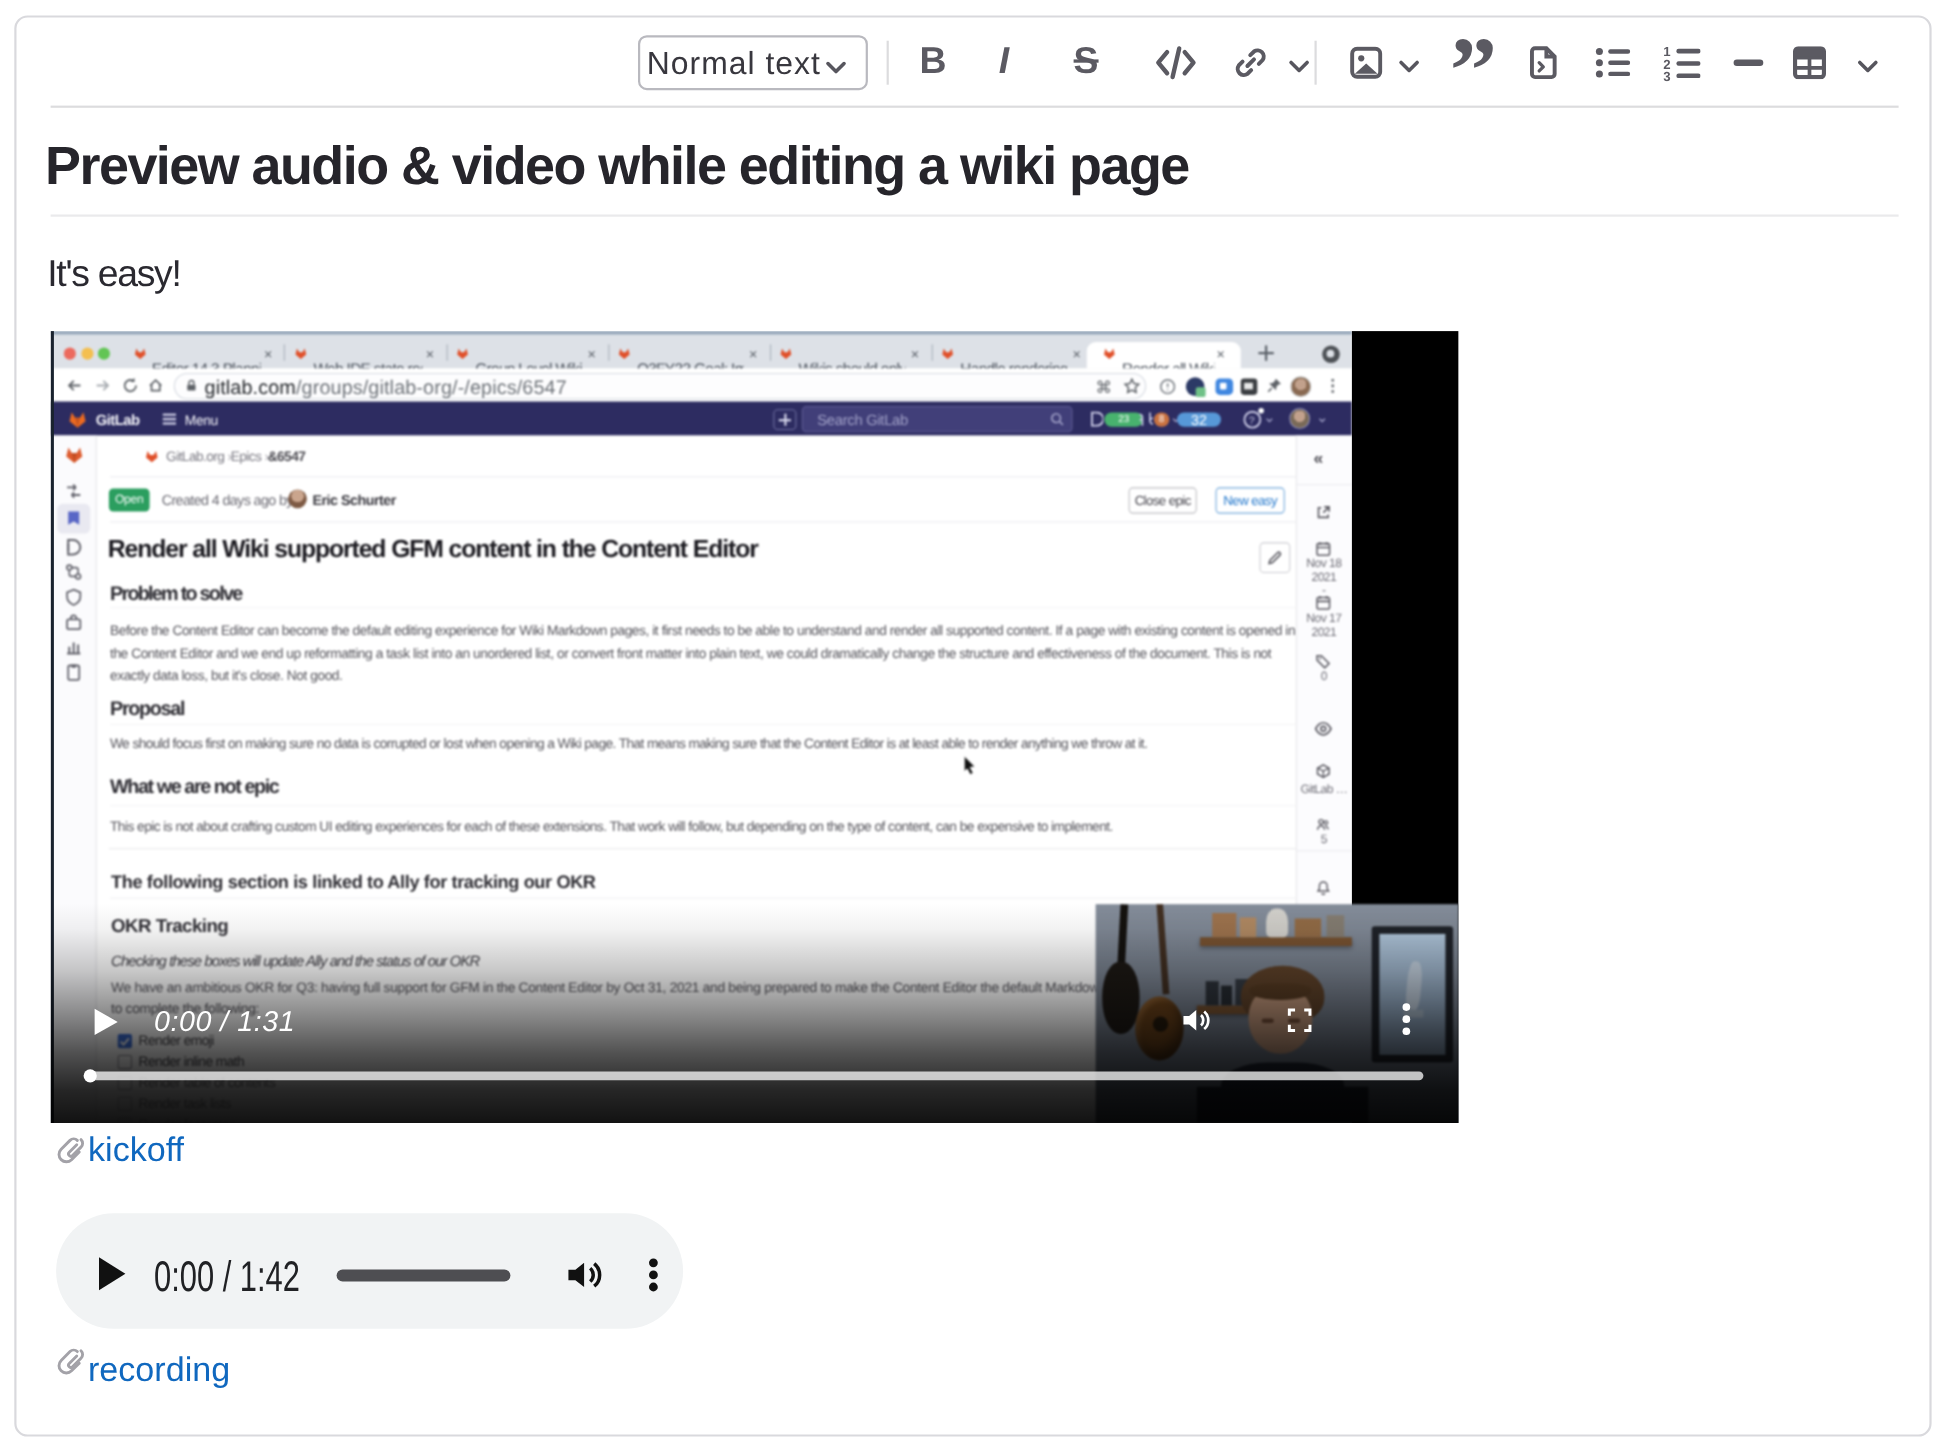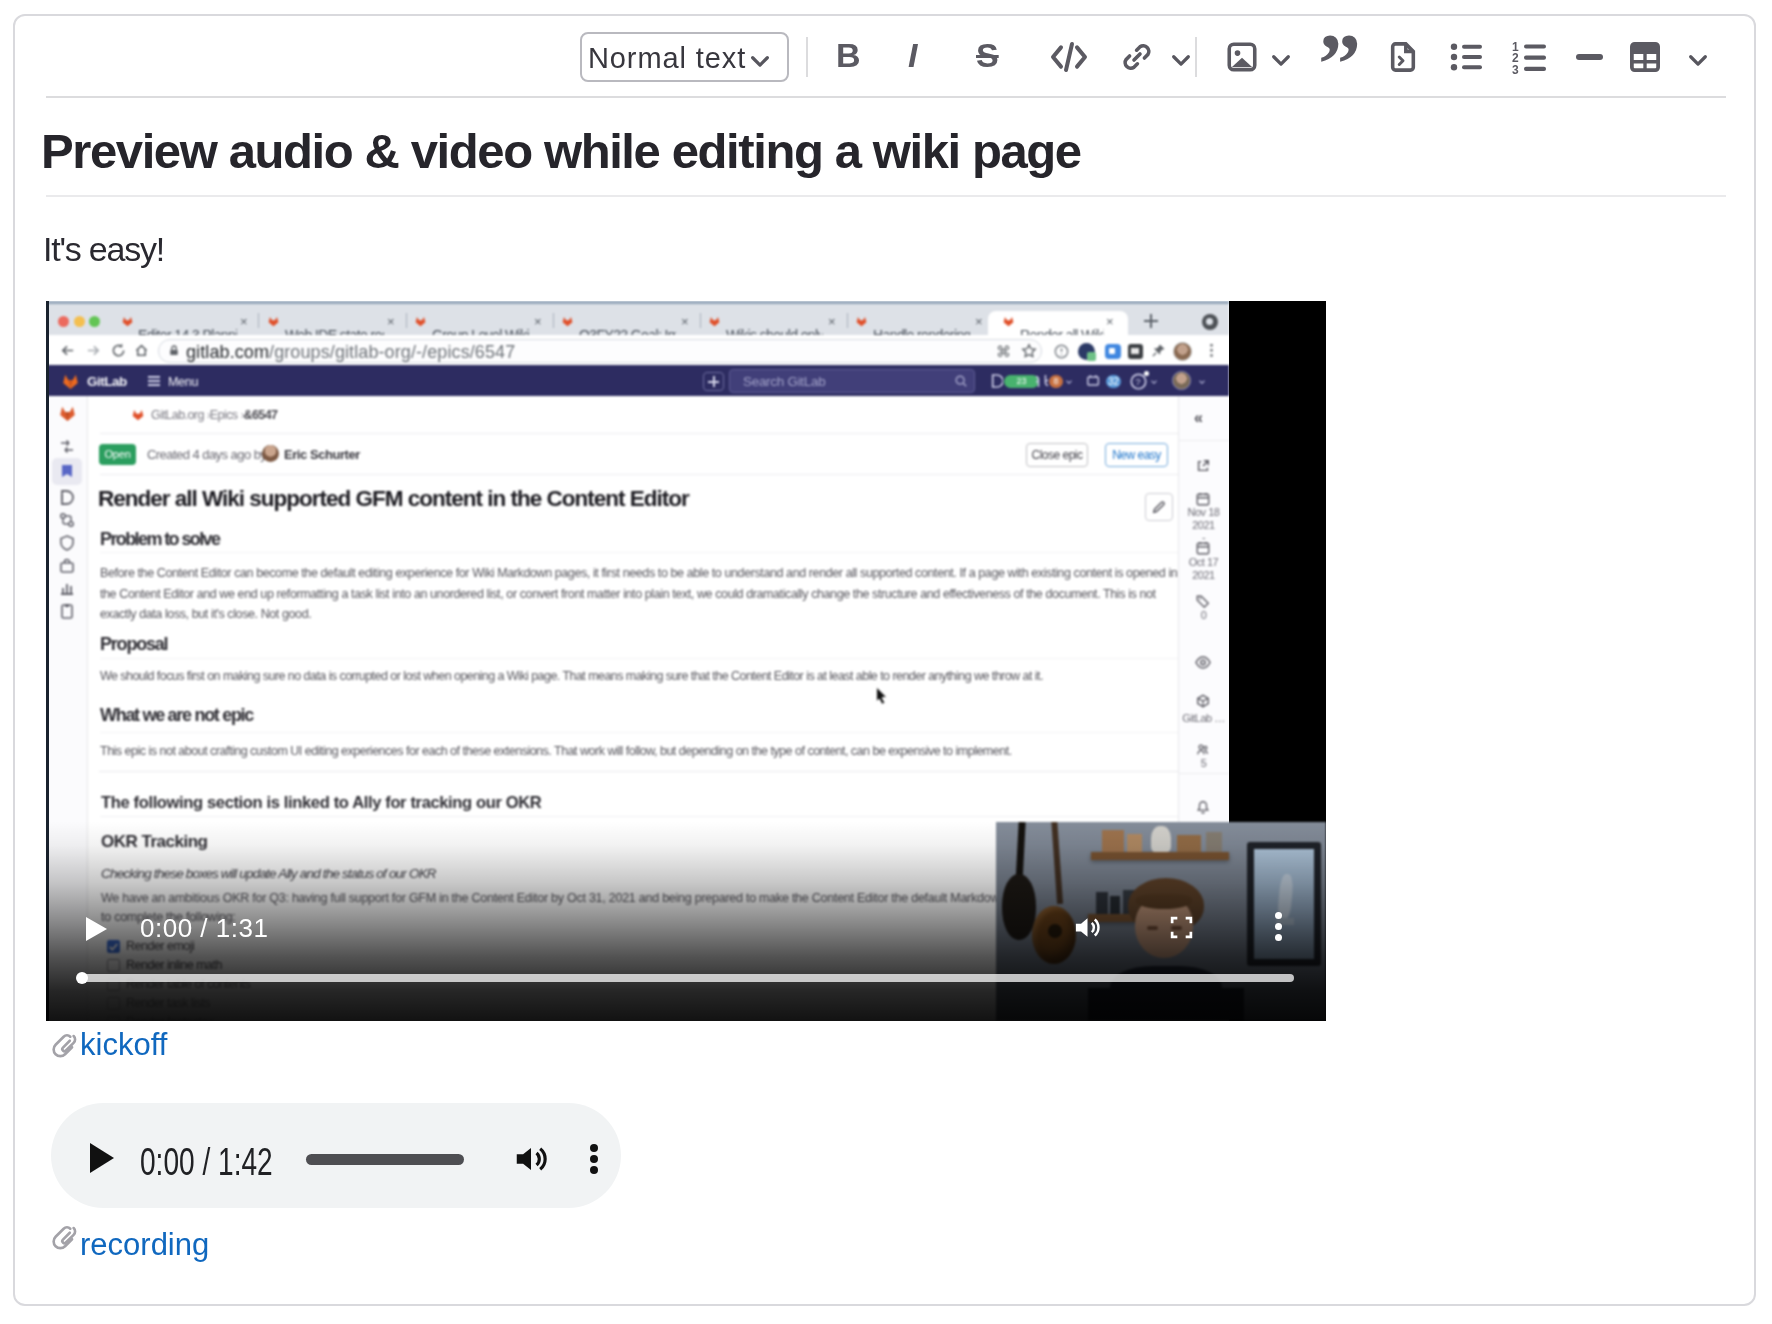--- a/index.html
+++ b/index.html
@@ -242,21 +242,21 @@
         <path d="M3 15V6M3 6a3 3 0 110-0.1M11 1v9M11 10a3 3 0 110 0.1" fill="none" stroke="#c9c9e4" stroke-width="1.8"></path>
       </svg>
   <div style="left:1003px;top:74px;width:14px;height:13px;border-radius:7px;background:#c97241;color:#fff;font-size:9px;text-align:center;line-height:13px;">8</div>
   <svg style="left:1018px;top:77px" width="10" height="8" viewBox="0 0 16 16">
         <path d="M3 5.5l5 5 5-5" fill="none" stroke="#9f9fc6" stroke-width="2.6"></path>
       </svg>
   <svg style="left:1041px;top:73px" width="13" height="14" viewBox="0 0 16 16">
         <rect x="1" y="3" width="13" height="10" rx="1.5" fill="none" stroke="#c9c9e4" stroke-width="1.8"></rect>
         <path d="M4 1v3M11 1v3" stroke="#c9c9e4" stroke-width="1.8"></path>
       </svg>
-  <div style="left:1060px;top:74px;width:15px;height:13px;border-radius:7px;background:#5798d8;color:#fff;font-size:10px;text-align:center;line-height:13px;">32</div>
+  <div style="left:1024px;top:74px;width:40px;height:13px;border-radius:7px;background:#5798d8;color:#fff;font-size:13px;text-align:center;line-height:13px;">32</div>
   <svg style="left:1084px;top:72px" width="17" height="17" viewBox="0 0 16 16">
         <circle cx="8" cy="8" r="6.8" fill="none" stroke="#c9c9e4" stroke-width="1.6"></circle>
         <text x="5" y="11.4" font-size="9" fill="#c9c9e4" font-family="Liberation Sans">?</text>
       </svg>
   <div style="left:1098px;top:70px;width:5px;height:5px;border-radius:50%;background:#fff"></div>
   <svg style="left:1103px;top:77px" width="10" height="8" viewBox="0 0 16 16">
         <path d="M3 5.5l5 5 5-5" fill="none" stroke="#9f9fc6" stroke-width="2.6"></path>
       </svg>
   <div style="left:1126px;top:70px;width:19px;height:19px;border-radius:50%;background:radial-gradient(circle at 50% 38%, #c2a18c 0 38%, #7a6a58 39% 100%);border:1px solid #8e8eb5;"></div>
   <svg style="left:1151px;top:77px" width="10" height="8" viewBox="0 0 16 16">
@@ -310,21 +310,21 @@
         <rect x="1.5" y="2.5" width="13" height="12" rx="1.5" fill="none" stroke="#5c5b63" stroke-width="1.6"></rect>
         <path d="M4.5 1v3M11.5 1v3M1.5 6.5h13" stroke="#5c5b63" stroke-width="1.6"></path>
       </svg>
   <div class="rlabel" style="left:1132px;top:205px">Nov 18</div>
   <div class="rlabel" style="left:1132px;top:218px">2021</div>
   <div class="rlabel" style="left:1132px;top:230px">-</div>
   <svg style="left:1150px;top:240px" width="14" height="14" viewBox="0 0 16 16">
         <rect x="1.5" y="2.5" width="13" height="12" rx="1.5" fill="none" stroke="#5c5b63" stroke-width="1.6"></rect>
         <path d="M4.5 1v3M11.5 1v3M1.5 6.5h13" stroke="#5c5b63" stroke-width="1.6"></path>
       </svg>
-  <div class="rlabel" style="left:1132px;top:255px">Oct 17</div>
+  <div class="rlabel" style="left:1132px;top:255px">Nov 17</div>
   <div class="rlabel" style="left:1132px;top:268px">2021</div>
   <svg style="left:1150px;top:293px" width="14" height="14" viewBox="0 0 16 16">
         <path d="M1.5 7V2.5H6L14 10.5 9.5 15z" fill="none" stroke="#5c5b63" stroke-width="1.6"></path>
         <circle cx="4.7" cy="5.2" r="1" fill="#5c5b63"></circle>
       </svg>
   <div class="rlabel" style="left:1132px;top:308px">0</div>
   <svg style="left:1149px;top:355px" width="16" height="13" viewBox="0 0 16 13">
         <path d="M1 6.5C3 2.7 5.4 1 8 1s5 1.7 7 5.5C13 10.3 10.6 12 8 12s-5-1.7-7-5.5z" fill="none" stroke="#5c5b63" stroke-width="1.5"></path>
         <circle cx="8" cy="6.5" r="2.2" fill="none" stroke="#5c5b63" stroke-width="1.5"></circle>
       </svg>
@@ -423,21 +423,21 @@
   <div style="left:140px;top:72px;width:56px;height:15px;border-radius:50% 50% 70% 70%;background:#5d3f23;"></div>
   <div style="left:151px;top:104px;width:11px;height:4px;border-radius:2px;background:#7a5138;"></div>
   <div style="left:175px;top:104px;width:11px;height:4px;border-radius:2px;background:#7a5138;"></div>
   <div style="left:114px;top:144px;width:112px;height:55px;border-radius:38% 38% 0 0;background:#232936;"></div>
   <div style="left:92px;top:166px;width:156px;height:33px;background:#202631;"></div>
   <div style="left:0;top:0;width:330px;height:199px;background:linear-gradient(180deg, rgba(12,16,26,0.05), rgba(12,16,26,0.16));"></div>
  </div>
  <div id="vgrad"></div>
 
  <div style="left:40px;top:616px;width:0;height:0;border-left:21px solid #fff;border-top:12px solid transparent;border-bottom:12px solid transparent;"></div>
- <div style="left:94px;top:612px;font-size:26px;letter-spacing:0.5px;color:#fff;white-space:nowrap;">0:00 / 1:31</div>
+ <div style="left:94px;top:612px;font-size:26px;letter-spacing:0.5px;color:#fff;white-space:nowrap;font-style:italic;">0:00 / 1:31</div>
  <svg class="vcico" style="left:1026px;top:611px" width="31" height="31" viewBox="0 0 24 24">
       <path d="M3 9v6h4l5 4.2V4.8L7 9z" fill="#fff"></path>
       <path d="M15.3 8.4a4.8 4.8 0 010 7.2M17.6 5.8a8.1 8.1 0 010 12.4" fill="none" stroke="#fff" stroke-width="1.9"></path>
     </svg>
  <svg class="vcico" style="left:1123px;top:614px" width="25" height="25" viewBox="0 0 24 24">
       <path d="M3 8V3h5M16 3h5v5M21 16v5h-5M8 21H3v-5" fill="none" stroke="#fff" stroke-width="2.6"></path>
     </svg>
  <div class="vcico" style="left:1229px;top:611px;width:7px;height:7px;border-radius:50%;background:#fff;box-shadow:0 11px 0 #fff, 0 22px 0 #fff;"></div>
  <div style="left:32px;top:673px;width:1216px;height:8px;border-radius:4px;background:rgba(255,255,255,0.74);"></div>
  <div style="left:30px;top:671px;width:12px;height:12px;border-radius:50%;background:#fff;"></div>

